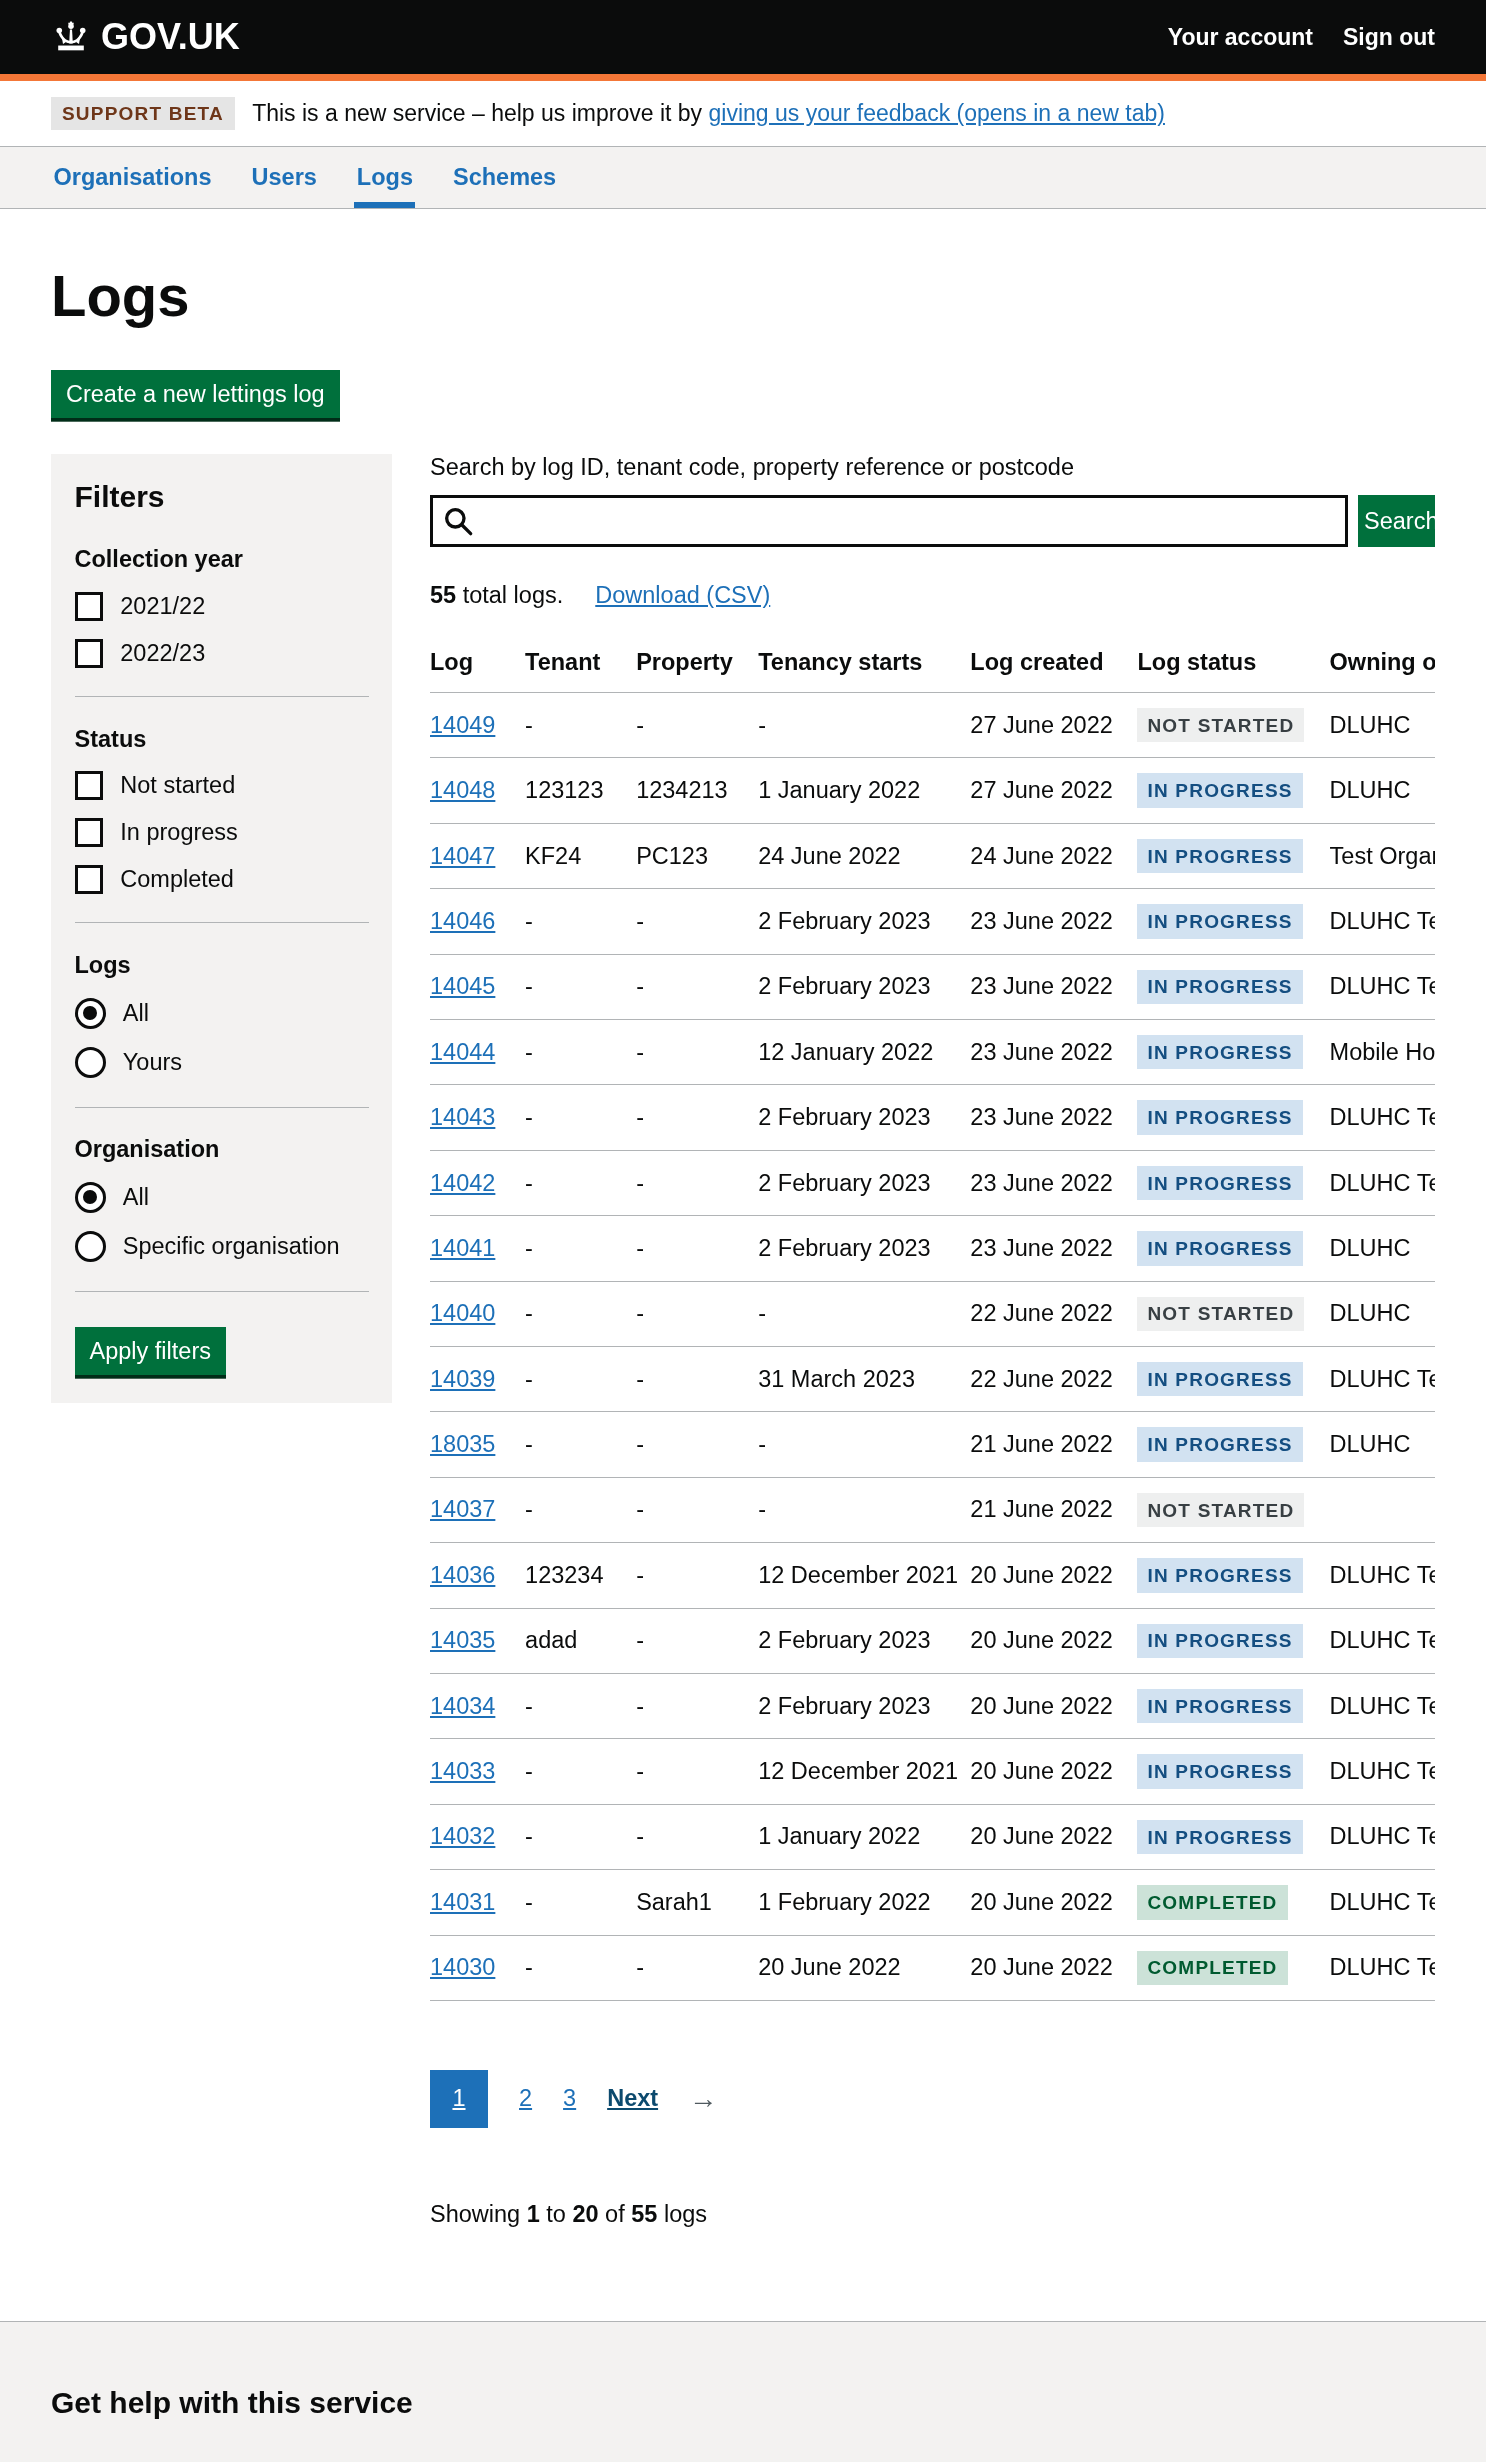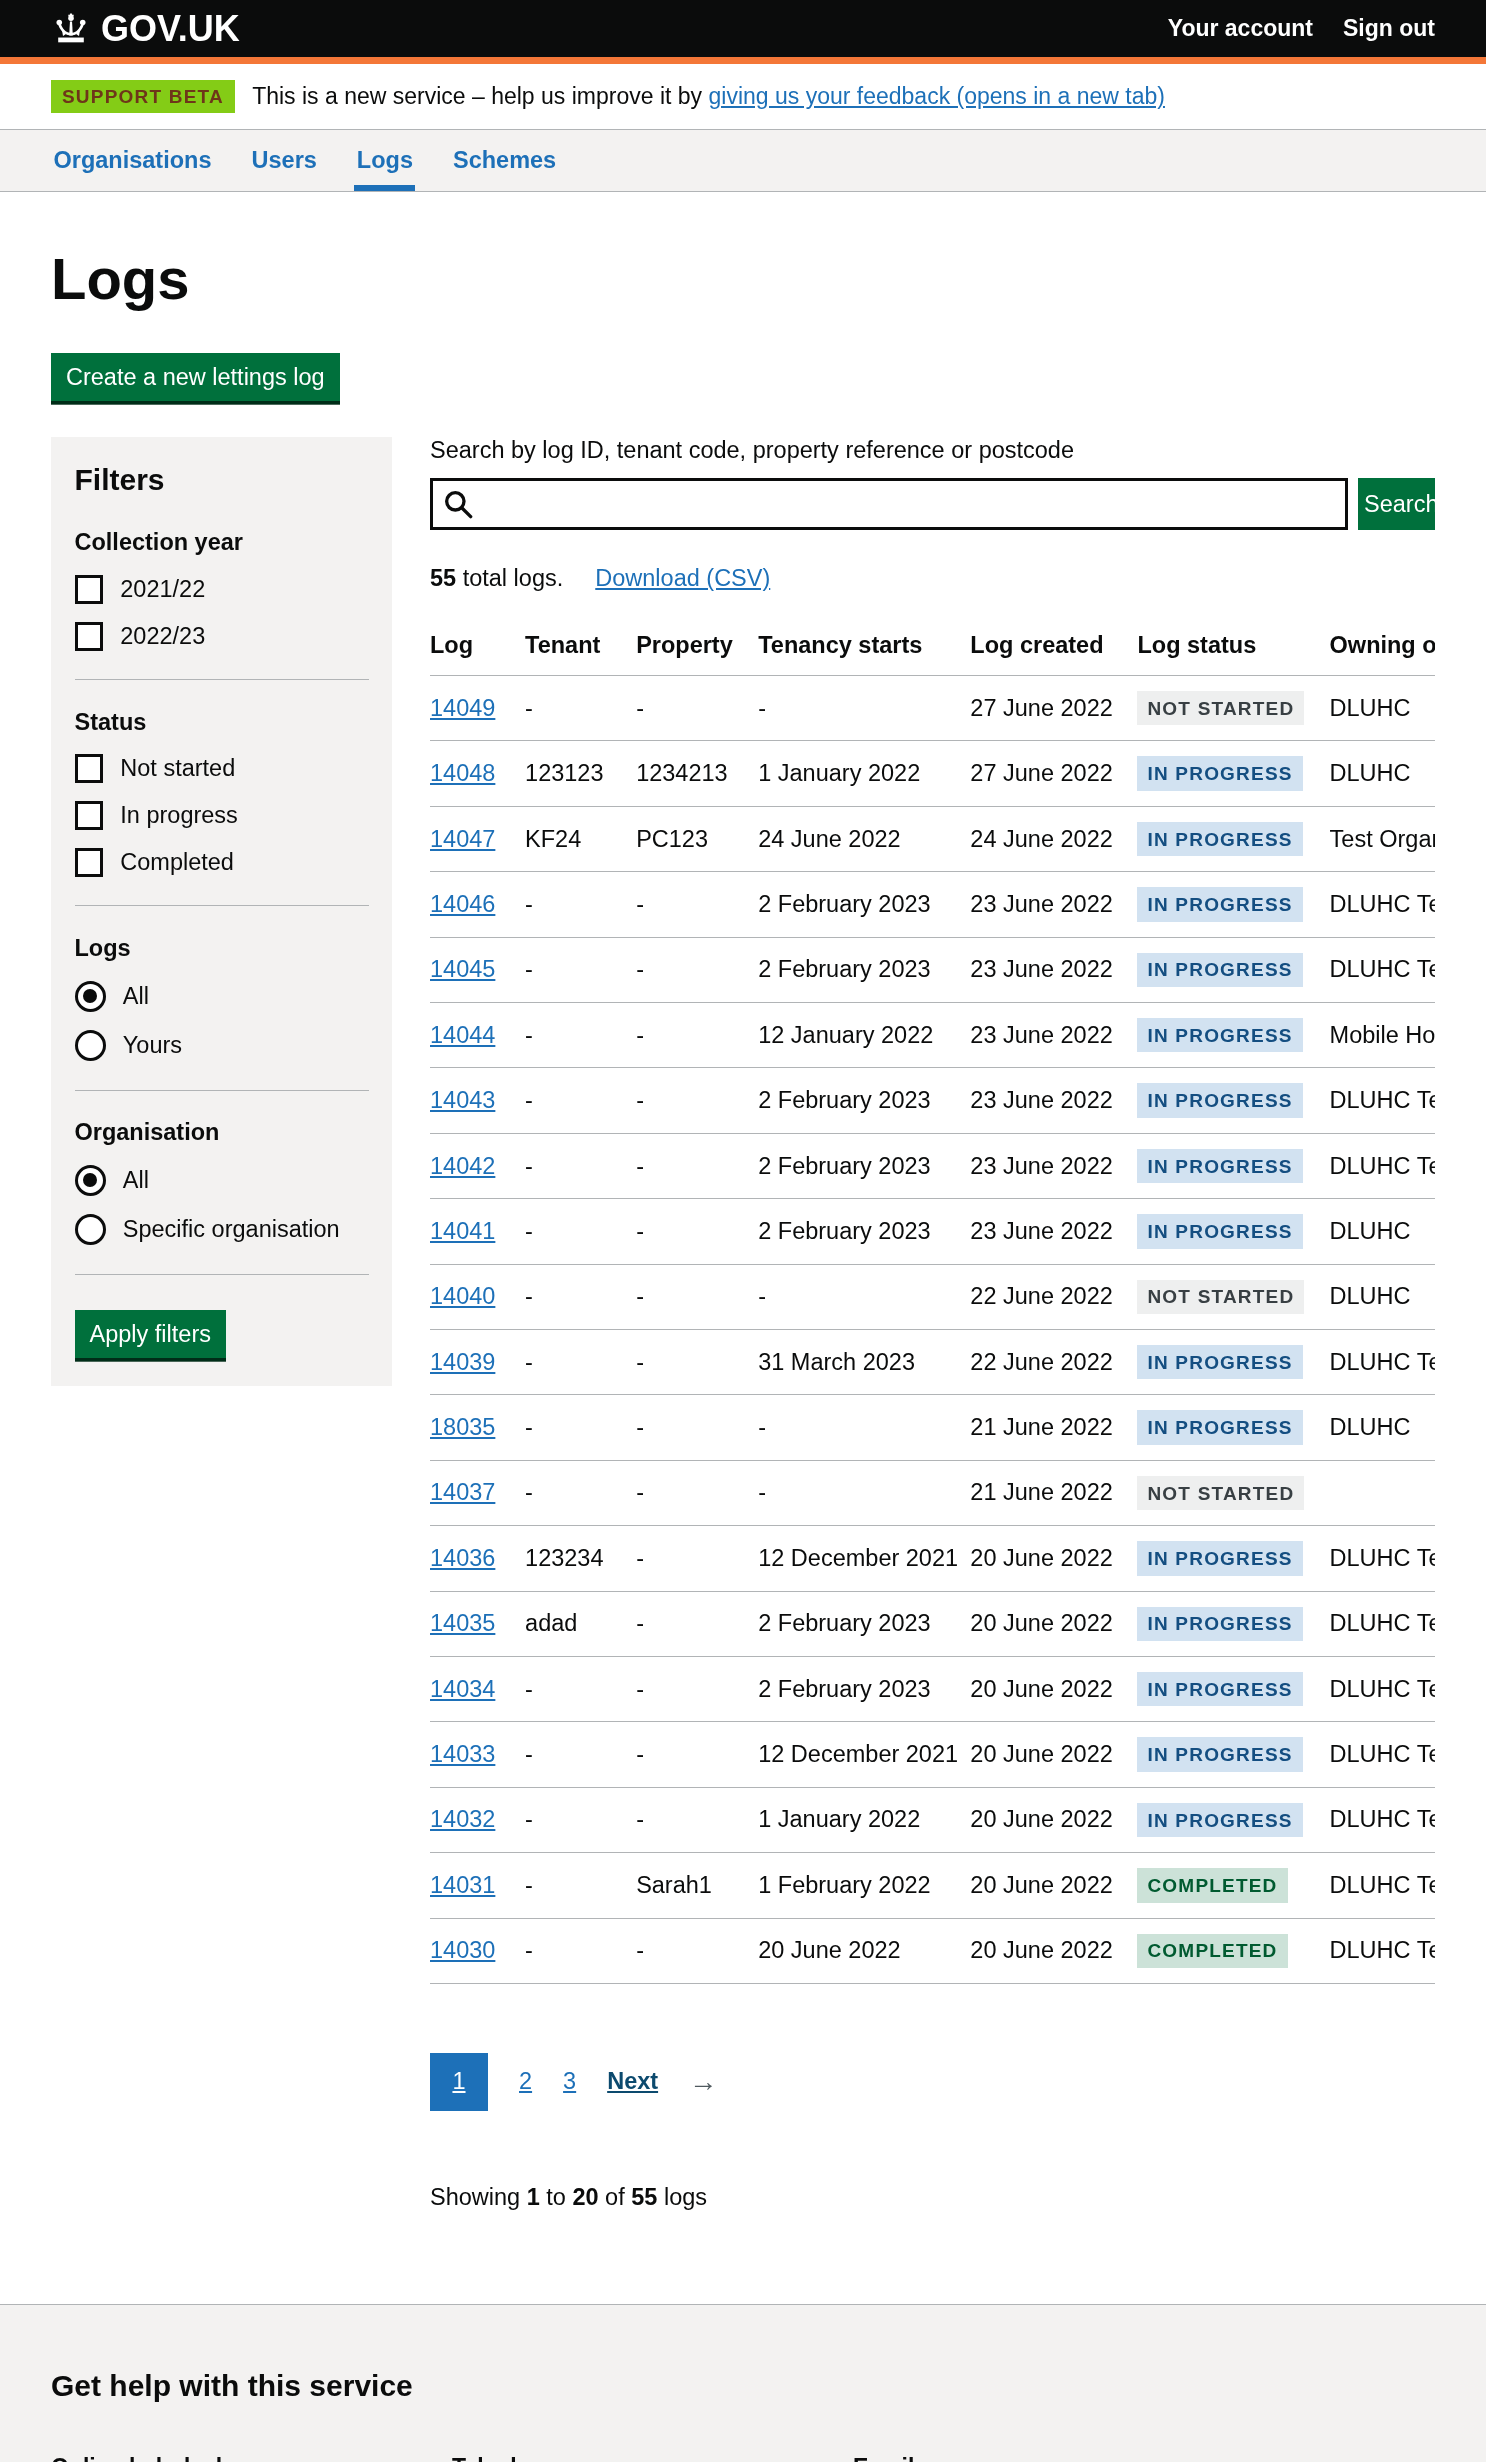--- a/index.html
+++ b/index.html
@@ -3,31 +3,31 @@
 <meta charset="utf-8">
 <style>
   * { box-sizing: border-box; }
   html, body { margin:0; padding:0; width:1486px; background:#fff; color:#0b0c0c;
     font-family:"Liberation Sans", sans-serif; }
   a { cursor:pointer; }
   .container { width:1384px; margin:0 auto; }
 
   
   .gov-header { background:#0b0c0c; border-bottom:7.4px solid #f47738; }
-  .gov-header-inner { height:57px; display:flex; align-items:center; }
+  .gov-header-inner { height:74px; display:flex; align-items:center; }
   .logo { display:flex; align-items:center; gap:10px; color:#fff; font-weight:bold; font-size:36px; text-decoration:none; }
   .logo svg { display:block; }
   .service-name { color:#fff; font-size:28px; margin-left:18.6px; text-decoration:none; }
   .header-links { margin-left:auto; display:flex; gap:30px; }
   .header-link { color:#fff; font-weight:bold; font-size:23px; text-decoration:none; }
 
   
   .phase { border-bottom:1.2px solid #b1b4b6; }
   .phase-inner { display:flex; align-items:center; padding:16px 0; gap:17.3px; }
-  .phase-tag { background:#84cc16; color:#6e3619; font-weight:bold; font-size:19px;
+  .phase-tag { background:#e5e5e5; color:#6e3619; font-weight:bold; font-size:19px;
     letter-spacing:1.2px; padding:6.2px 11px 5px; white-space:nowrap; }
   .phase-text { font-size:23px; }
   .phase-link { color:#1d70b8; text-decoration:underline; }
 
   
   .nav { background:#f3f2f1; border-bottom:1.2px solid #b1b4b6; }
   .nav-inner { display:flex; gap:35px; }
   .nav-item { display:block; padding:17.3px 2.5px 11px; font-size:23.5px; font-weight:bold;
     color:#1d70b8; text-decoration:none; border-bottom:6.2px solid transparent; }
   .nav-item.active { border-bottom-color:#1d70b8; }

